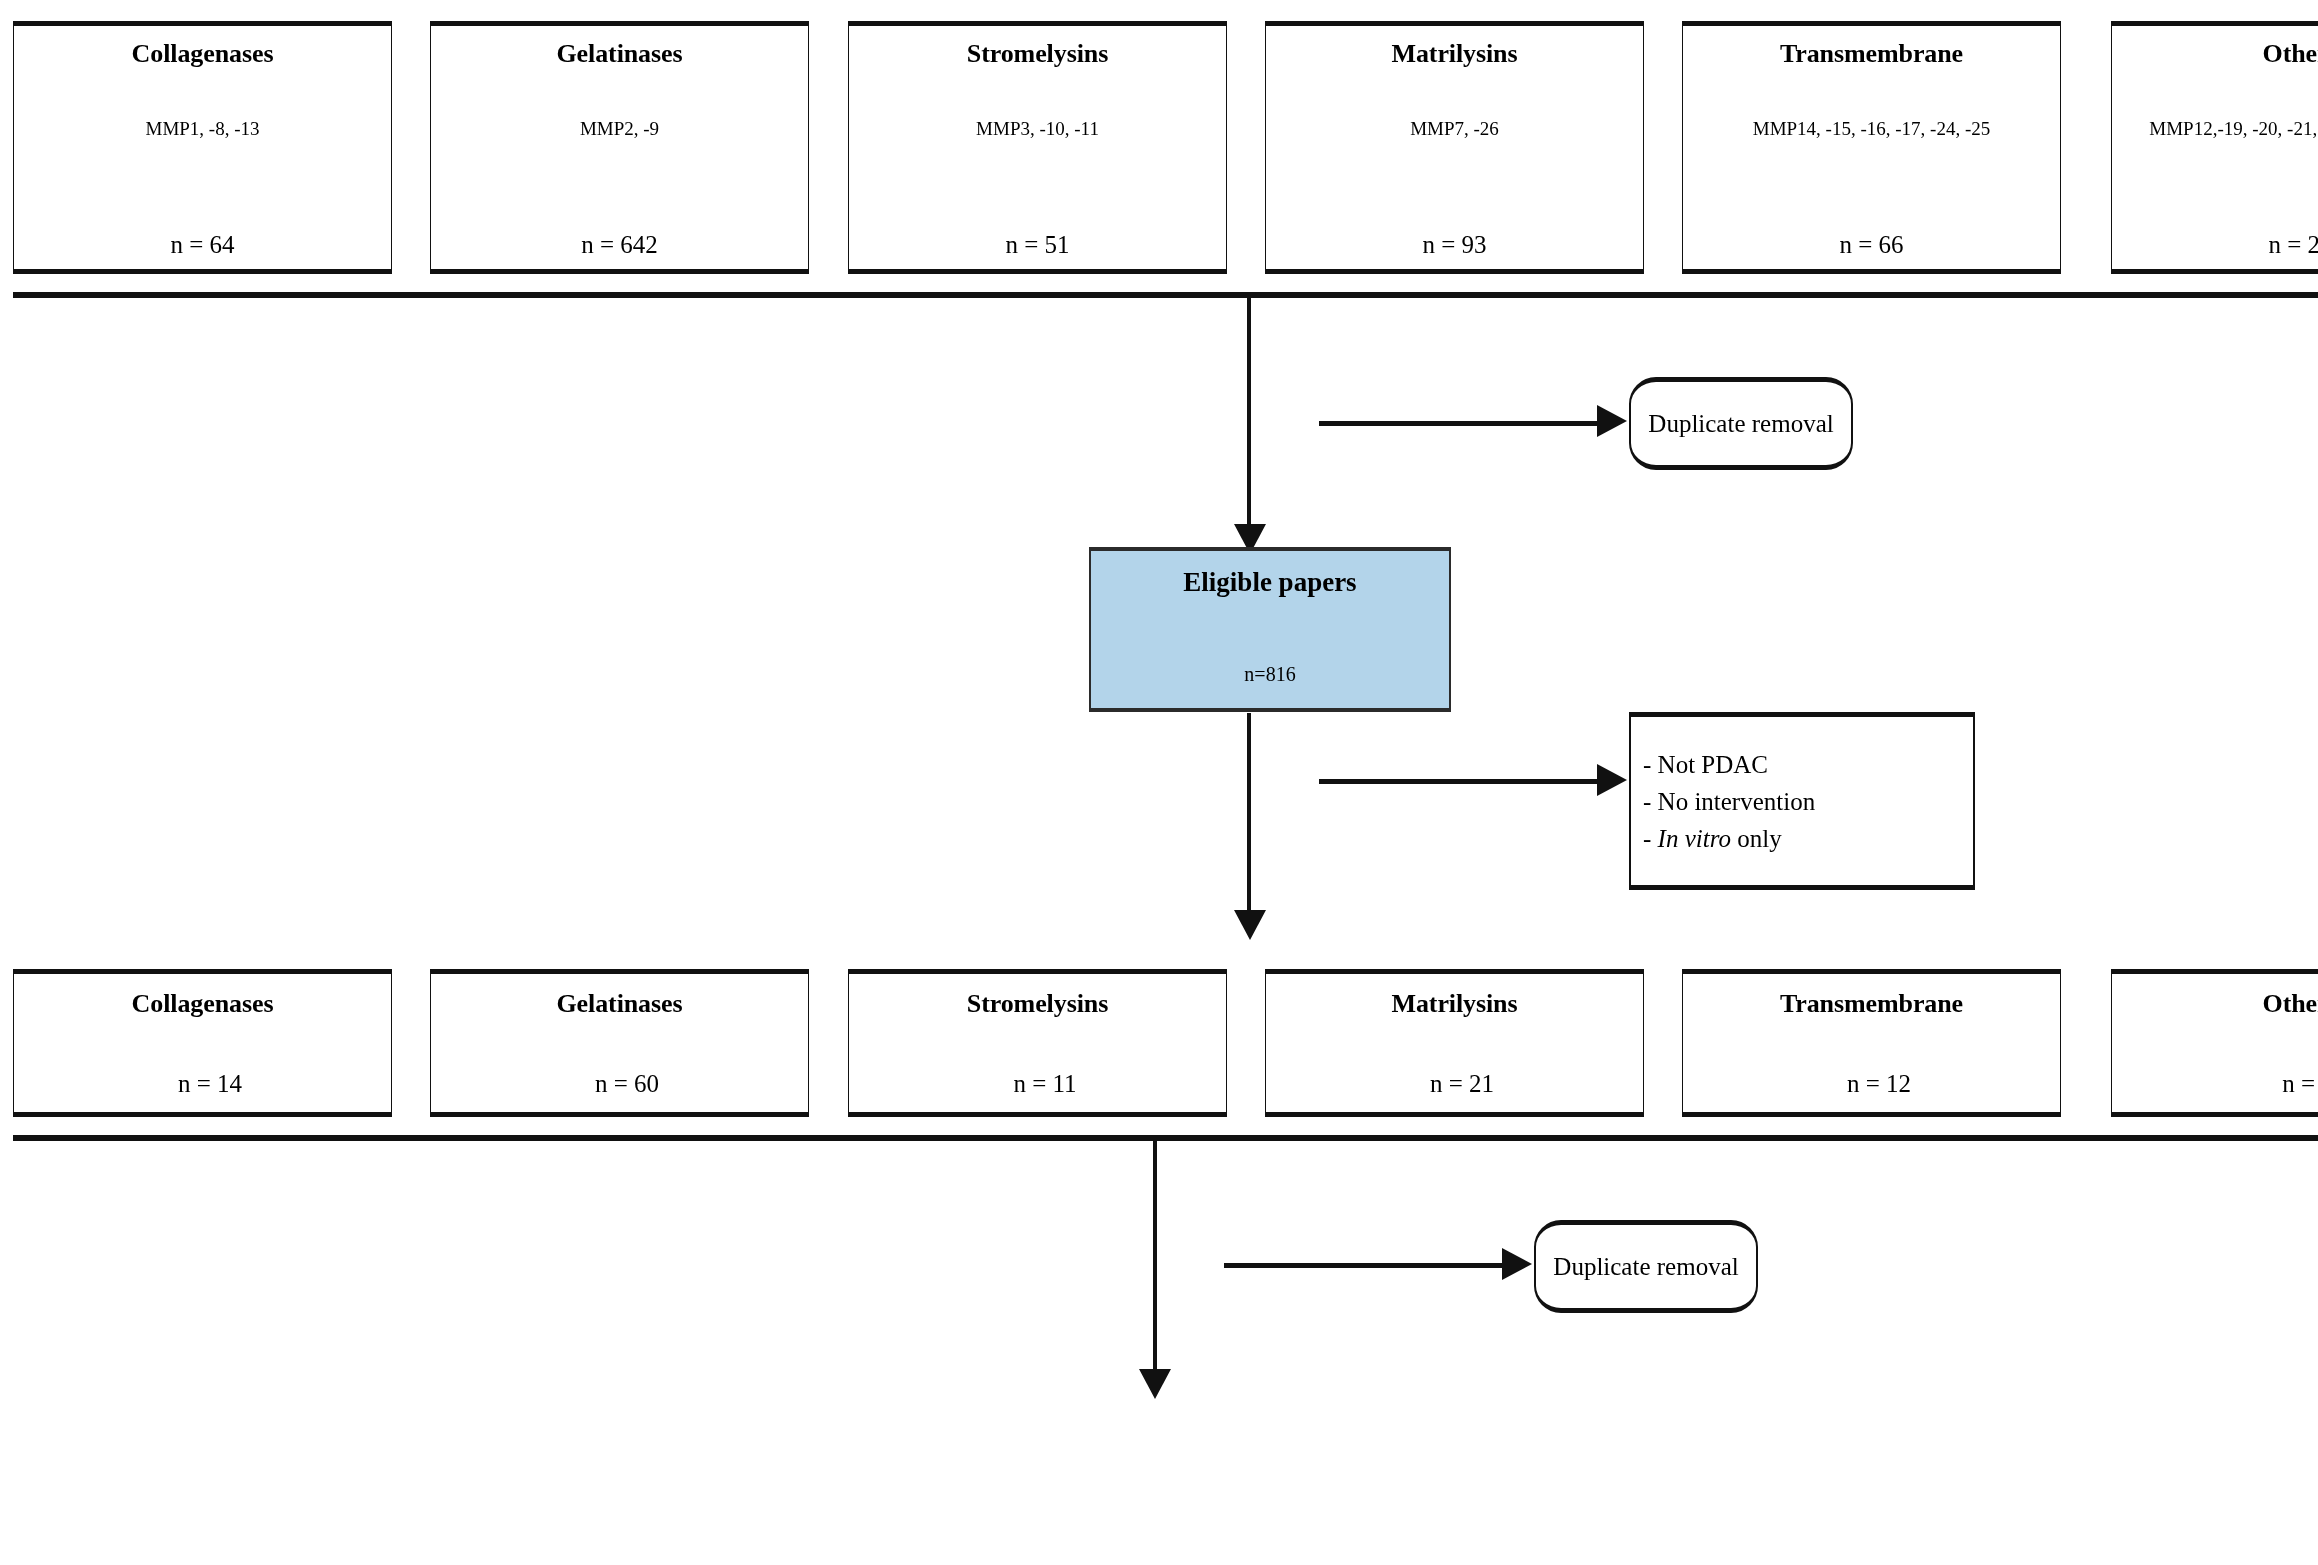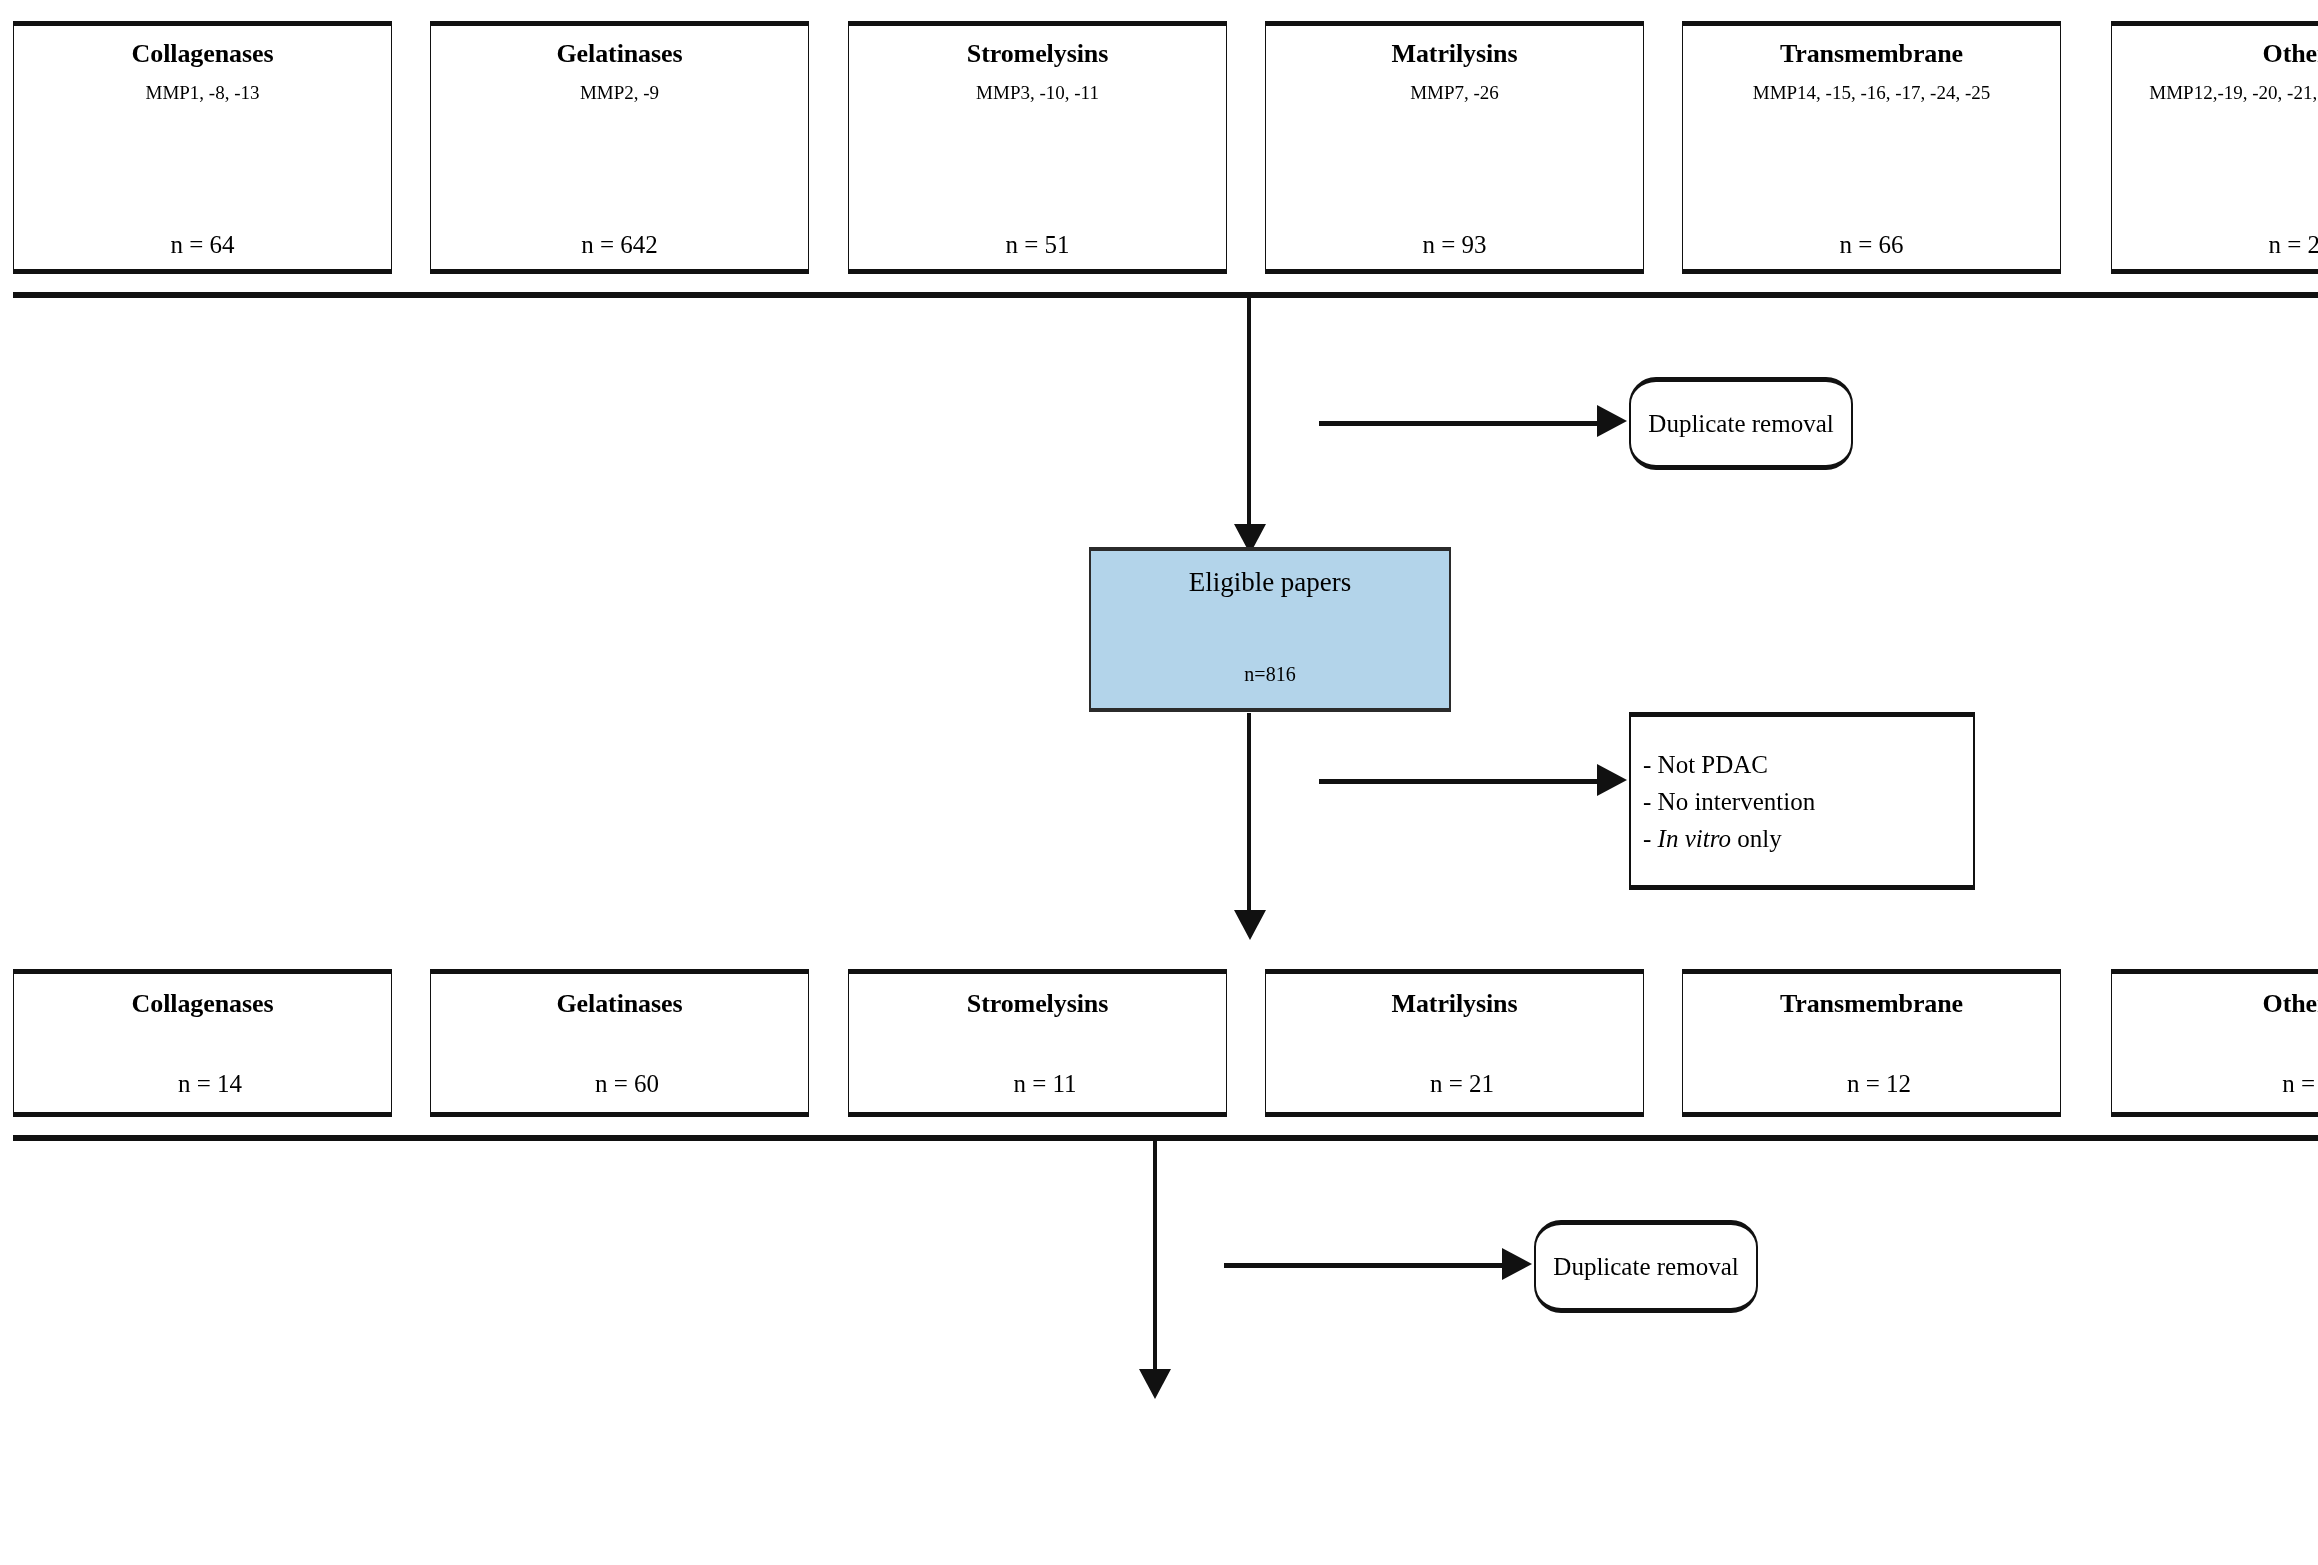--- a/index.html
+++ b/index.html
@@ -25,20 +25,21 @@
     box-sizing: border-box;
     background: #ffffff;
     border: 1.9px solid #111111;
     border-top-width: 5.1px;
     border-bottom-width: 5.1px;
     display: flex;
     flex-direction: column;
     align-items: center;
     text-align: center;
     color: #000000;
+    gap: 36px;
   }
   .box.blue {
     background: #b3d4ea;
     border: 2.3px solid #2b2b2b;
     border-top-width: 4.2px;
     border-bottom-width: 4.2px;
   }
 
   .cat-title {
     font-weight: bold;
@@ -58,21 +59,21 @@
     margin-top: auto;
     margin-bottom: 10.2px;
   }
 
   
   .row2 .cat-title { margin-top: 16px; }
   .row2 .cat-n { margin-bottom: 14px; margin-left: 15px; }
 
   
   .sum-title {
-    font-weight: normal;
+    font-weight: bold;
     font-size: 27px;
     margin-top: 16.7px;
     line-height: 1.05;
   }
   .sum-n {
     font-size: 20px;
     margin-top: auto;
     margin-bottom: 22px;
   }
 

